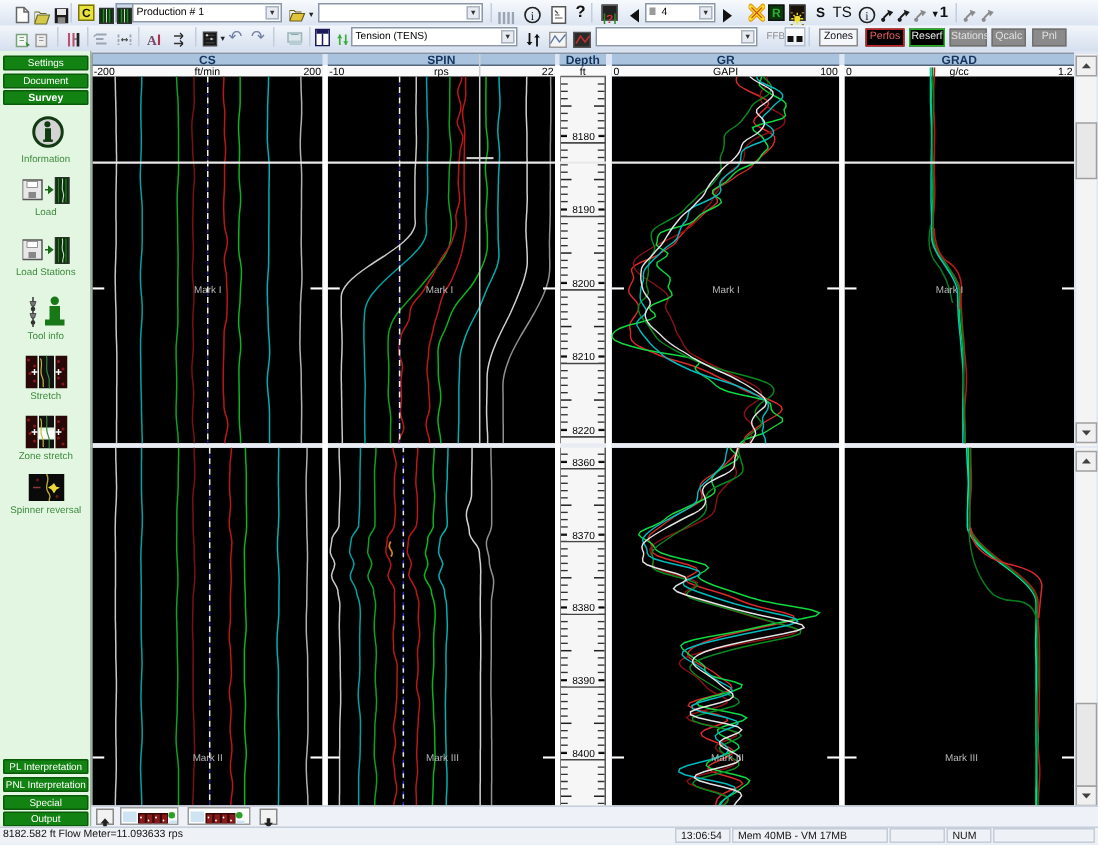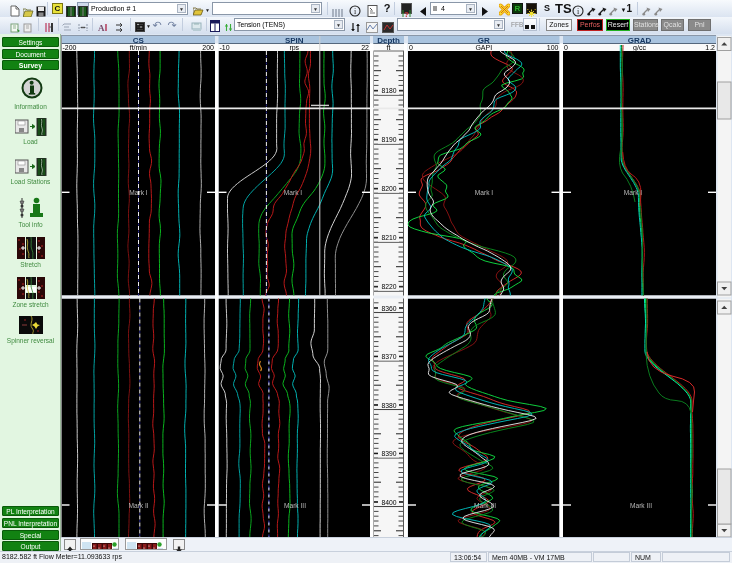--- a/index.html
+++ b/index.html
@@ -70,21 +70,21 @@
     <div style="position:absolute;left:512px;top:3px;width:11px;height:11px;background:#0a380a;border:1px solid #111;font-size:8px;font-weight:bold;color:#2fae2f;text-align:center;line-height:10px">R</div>
     <div style="position:absolute;left:526px;top:3px;width:11px;height:11px;background:#181208;border:1px solid #333"><svg width="9" height="9">
         <circle cx="4.5" cy="4.5" r="2" fill="#f0e030"></circle>
         <path d="M4.5 0.5v1.5M4.5 6.5v2M0.5 4.5h1.5M6.5 4.5h2M2 2l1 1M7 7l-1-1M7 2l-1 1M2 7l1-1" stroke="#f0e030" stroke-width="0.9"></path>
         <rect x="0" y="0" width="1.5" height="1" fill="#8a7a18"></rect>
         <rect x="7.5" y="0" width="1.5" height="1" fill="#8a7a18"></rect>
         <rect x="0" y="8" width="1.5" height="1" fill="#8a7a18"></rect>
         <rect x="7.5" y="8" width="1.5" height="1" fill="#8a7a18"></rect>
       </svg></div>
     <div style="position:absolute;left:544px;top:2px;width:10px;height:13px;font-size:9px;font-weight:bold;color:#111;line-height:13px">S</div>
-    <div style="position:absolute;left:555px;top:2px;width:14px;height:13px;font-size:13px;font-weight:bold;color:#111;line-height:13px">TS</div>
+    <div style="position:absolute;left:555px;top:2px;width:14px;height:13px;font-size:10px;font-weight:normal;color:#111;line-height:13px">TS</div>
     <div style="position:absolute;left:572px;top:3px;width:12px;height:12px;"><svg width="12" height="12">
         <circle cx="6" cy="6" r="5" fill="none" stroke="#222" stroke-width="1.1"></circle>
         <text x="6" y="9" font-size="8" text-anchor="middle" fill="#222" font-family="Liberation Serif">i</text>
       </svg></div>
     <div style="position:absolute;left:586px;top:3px;width:11px;height:12px;"><svg width="11" height="12">
         <path d="M3 8l4-4" stroke="#1a1a1a" stroke-width="1.2"></path>
         <path d="M5.5 2.5l4 1.5-2.5 3z" fill="#1a1a1a"></path>
         <circle cx="2.8" cy="9.2" r="1.4" fill="#1a1a1a"></circle>
       </svg></div>
     <div style="position:absolute;left:597px;top:3px;width:11px;height:12px;"><svg width="11" height="12">

